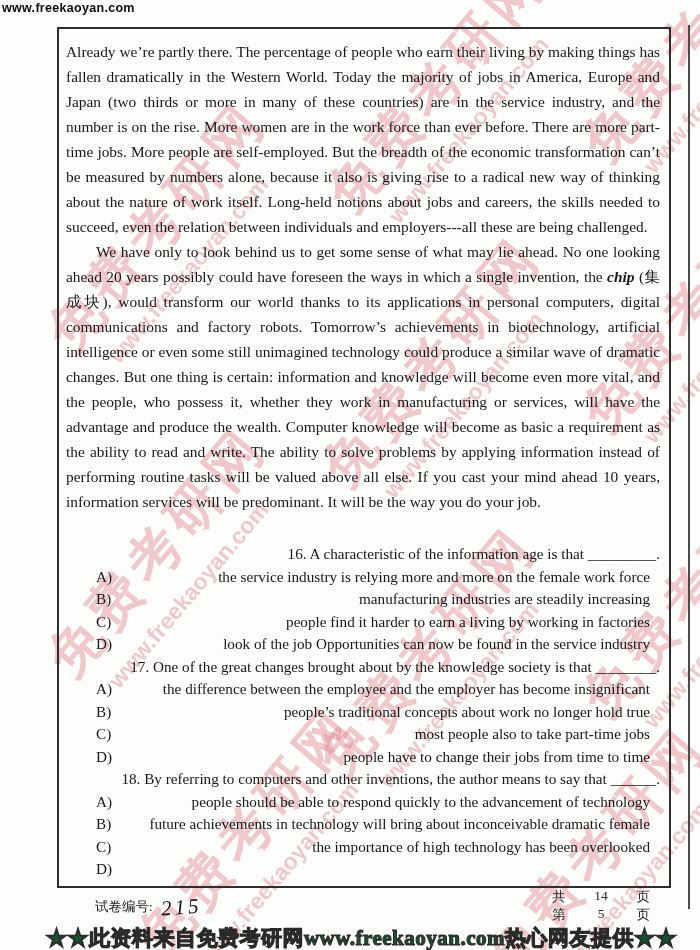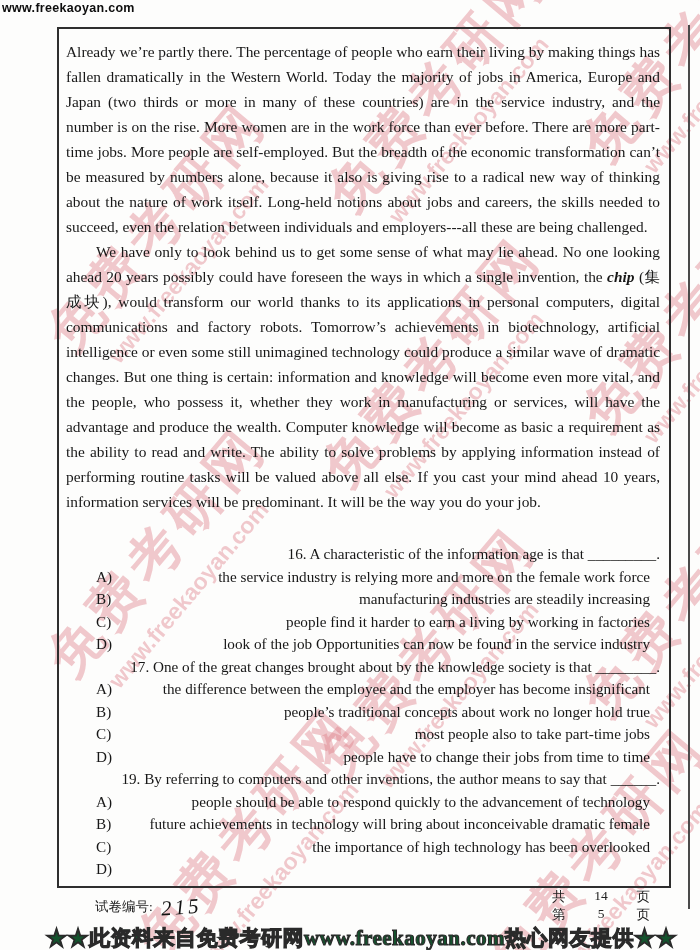--- a/index.html
+++ b/index.html
@@ -167,21 +167,21 @@
           <span class="opt-label">C)</span>
           <span class="opt-text">most people also to take part-time jobs</span>
         </div>
       <div class="option">
           <span class="opt-label">D)</span>
           <span class="opt-text">people have to change their jobs from time to time</span>
         </div>
     </div>
 
     <div>
-      <div class="q-stem"><span>19.</span> <span>By referring to computers and other inventions, the author means to say that ______.</span></div>
+      <div class="q-stem"><span>18.</span> <span>By referring to computers and other inventions, the author means to say that ______.</span></div>
       <div class="option">
           <span class="opt-label">A)</span>
           <span class="opt-text">people should be able to respond quickly to the advancement of technology</span>
         </div>
       <div class="option">
           <span class="opt-label">B)</span>
           <span class="opt-text">future achievements in technology will bring about inconceivable dramatic female</span>
         </div>
       <div class="option">
           <span class="opt-label">C)</span>

